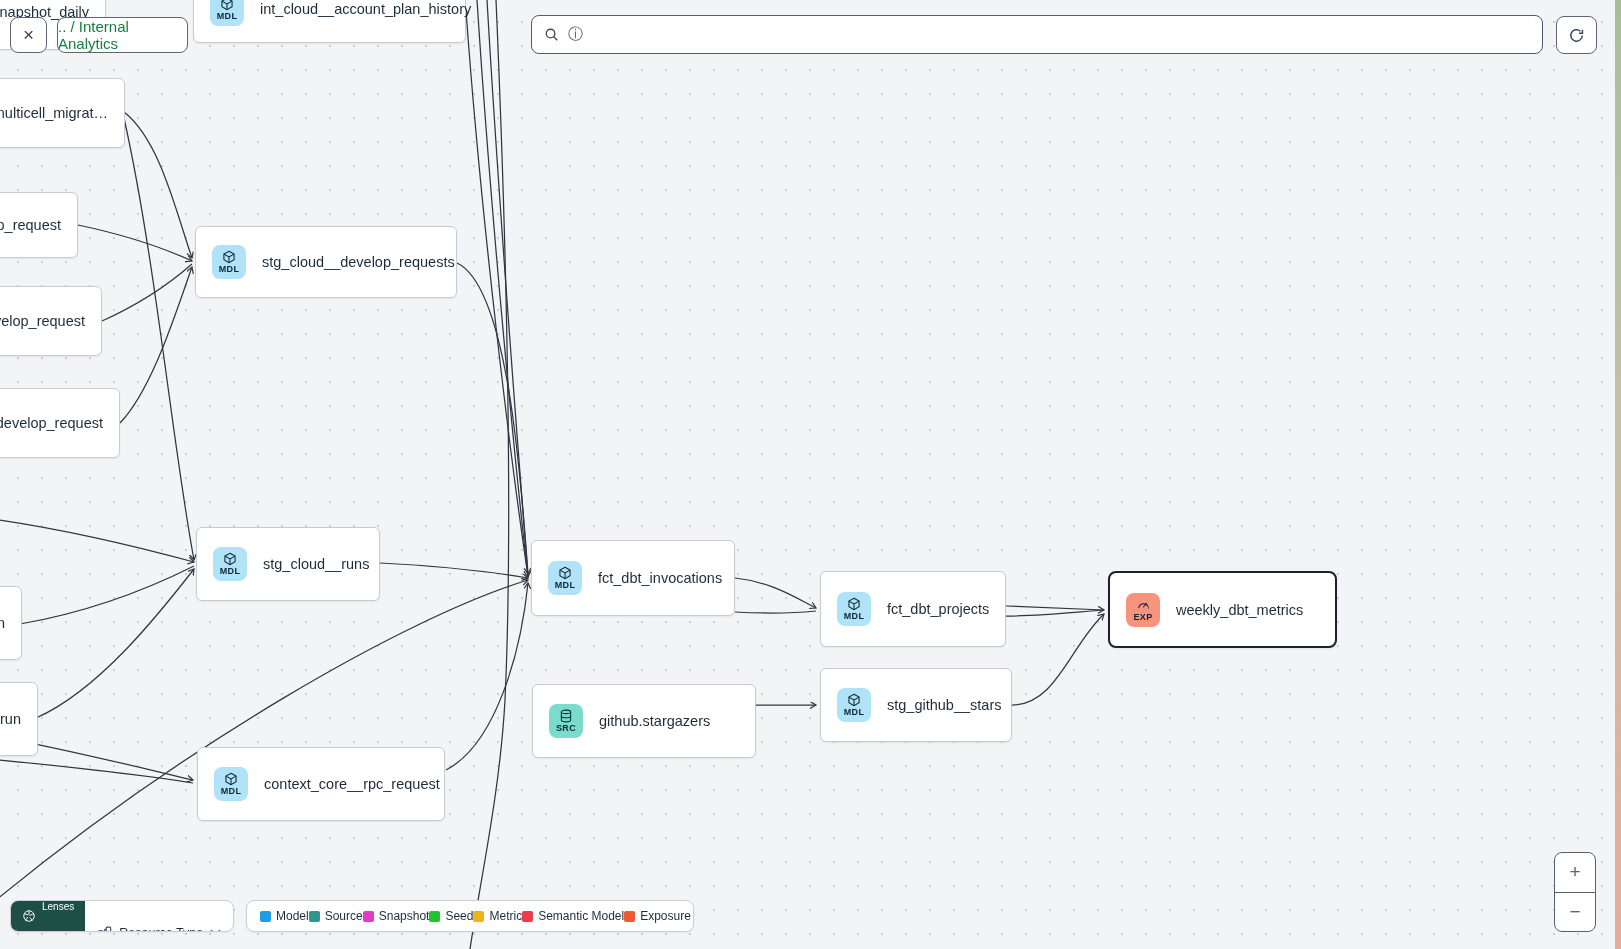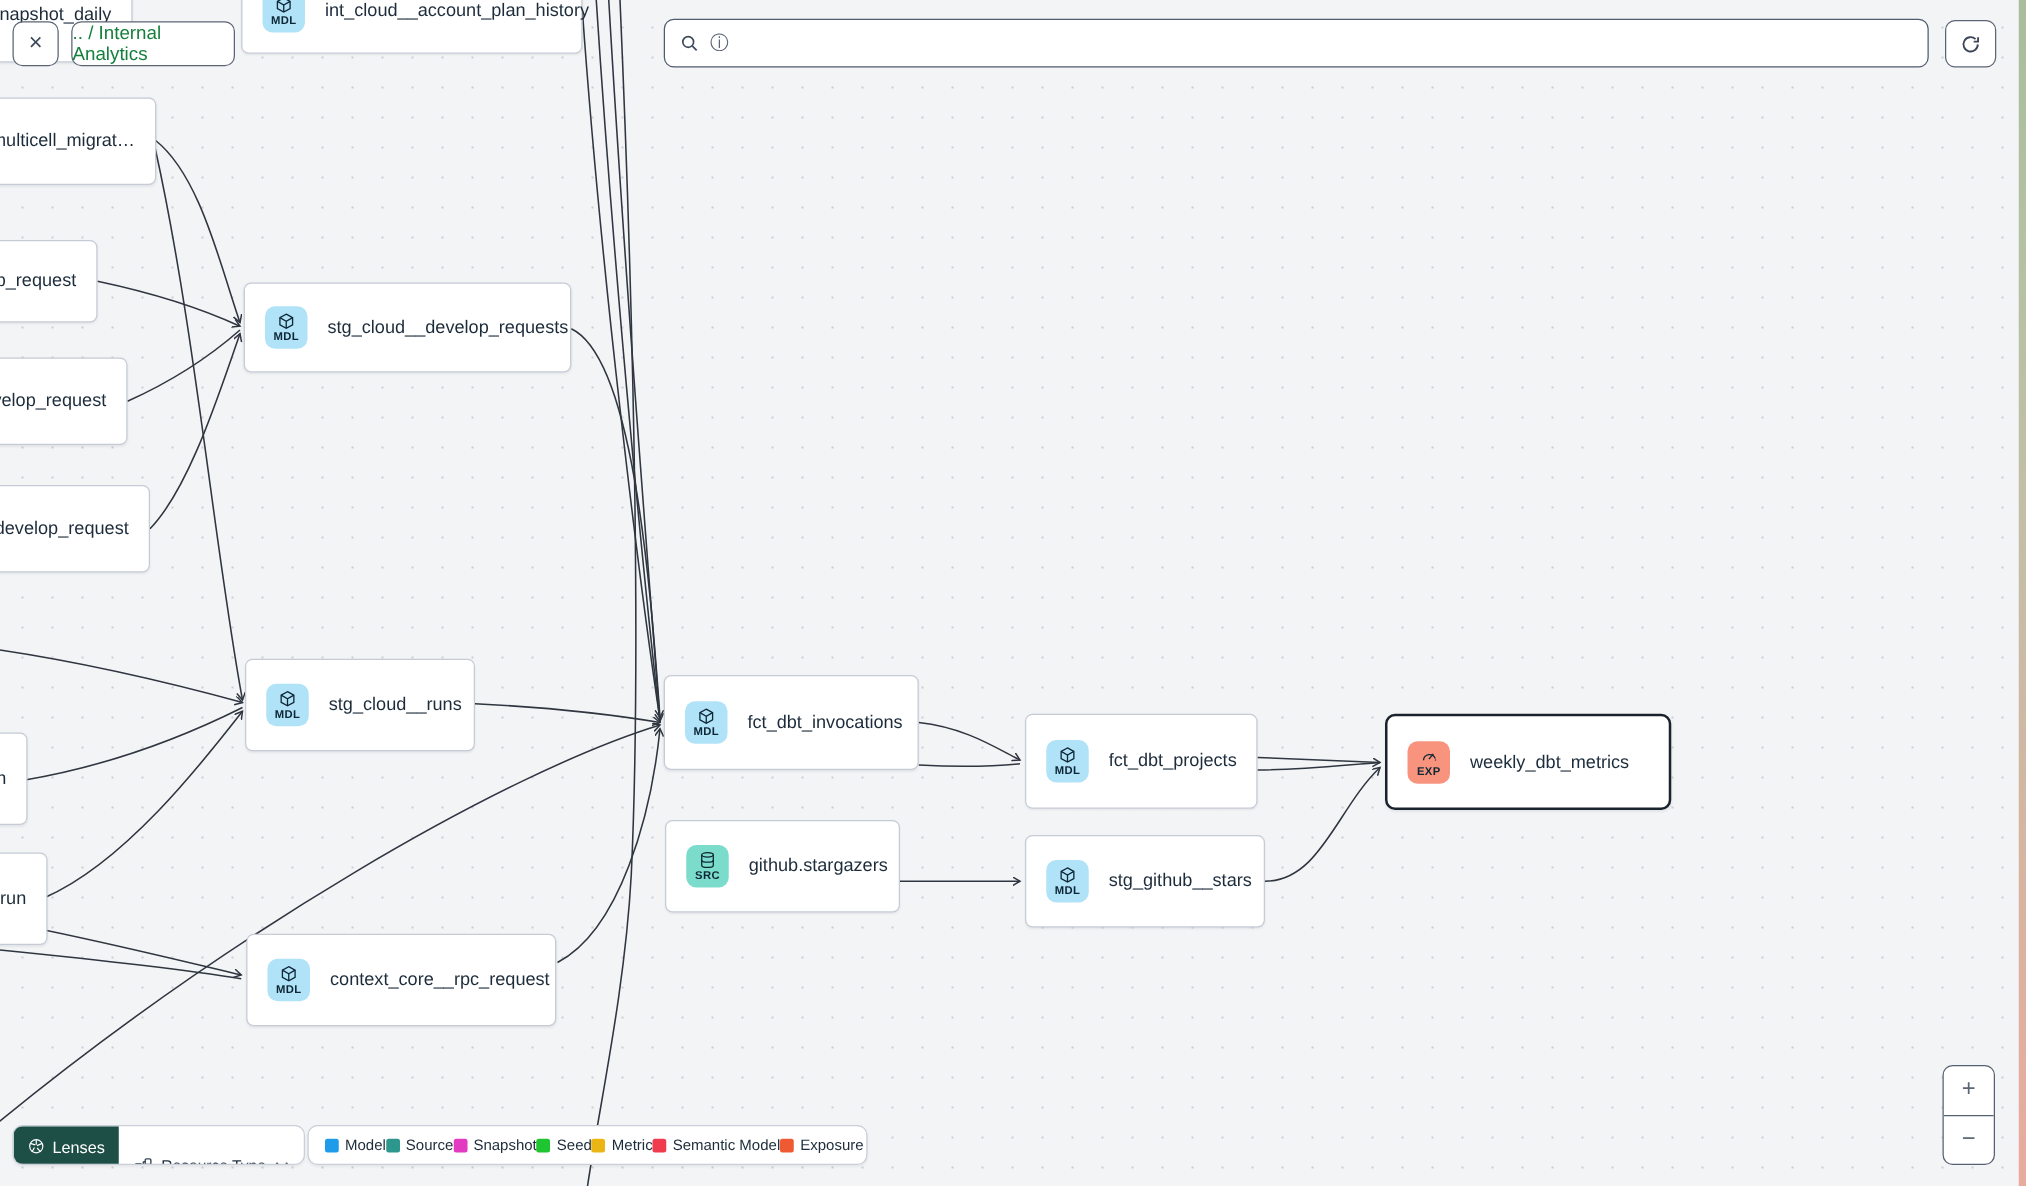--- a/index.html
+++ b/index.html
@@ -69,22 +69,22 @@
   #refresh-btn { left:1556px; top:16px; width:41px; height:38px; }
 
   
   #lenses-group {
     position:absolute; left:10px; top:900px; height:32px;
     display:flex; border-radius:8px; overflow:hidden;
     border:1px solid #c9ced8; background:#fff;
     box-shadow:0 1px 2px rgba(20,30,40,.06);
   }
   #lenses-btn {
-    background:#1d4f47; color:#fff; display:flex; align-items:center;
-    gap:6px; padding:16px 11px; font-size:13px; cursor:pointer;
+    background:#1d4f47; color:#fff; display:flex; 
+    gap:6px; padding:0 11px; font-size:10px; cursor:pointer;
   }
   #resource-type-btn {
     display:flex; align-items:center; gap:7px; padding:0 12px;
     font-size:12.5px; color:#1d2c3b; cursor:pointer;margin-top:32px;
   }
   #legend {
     position:absolute; left:246px; top:900px; width:448px; height:32px;
     background:#fff; border:1px solid #c9ced8; border-radius:8px;
     box-shadow:0 1px 2px rgba(20,30,40,.06);
     display:flex; align-items:center; justify-content:space-between; padding:0 13px;
@@ -222,21 +222,21 @@
   <span class="badge badge-mdl">
     <svg width="14" height="14" viewBox="0 0 16 16" fill="none" stroke="#0e2736" stroke-width="1.2">
         <path d="M8 1.5 L13.8 4.7 L13.8 11.2 L8 14.5 L2.2 11.2 L2.2 4.7 Z"></path>
         <path d="M2.2 4.7 L8 8 L13.8 4.7 M8 8 L8 14.5"></path>
       </svg>
     <span class="btext">MDL</span>
   </span>
   <span class="nlabel">fct_dbt_invocations</span>
 </div>
 
-<div class="node" style="left:532px;top:656px;width:188px;height:74px">
+<div class="node" style="left:532px;top:684px;width:224px;height:74px">
   <span class="badge badge-src">
     <svg width="14" height="14" viewBox="0 0 16 16" fill="none" stroke="#0e2736" stroke-width="1.2">
         <ellipse cx="8" cy="3.3" rx="5.3" ry="2"></ellipse>
         <path d="M2.7 3.3 v9.4 a5.3 2 0 0 0 10.6 0 v-9.4"></path>
         <path d="M2.7 8 a5.3 2 0 0 0 10.6 0"></path>
       </svg>
     <span class="btext">SRC</span>
   </span>
   <span class="nlabel">github.stargazers</span>
 </div>

